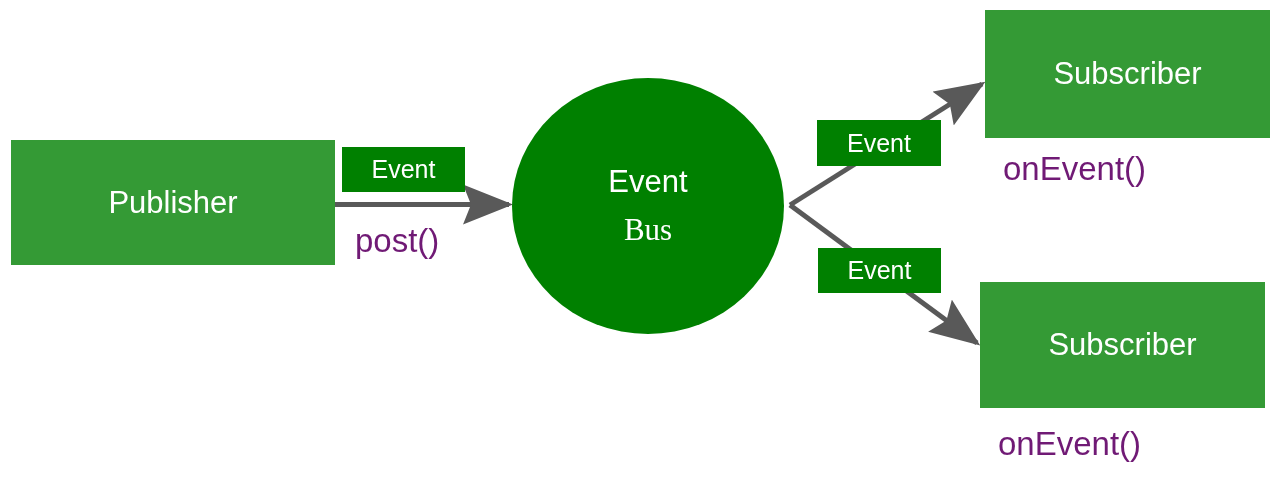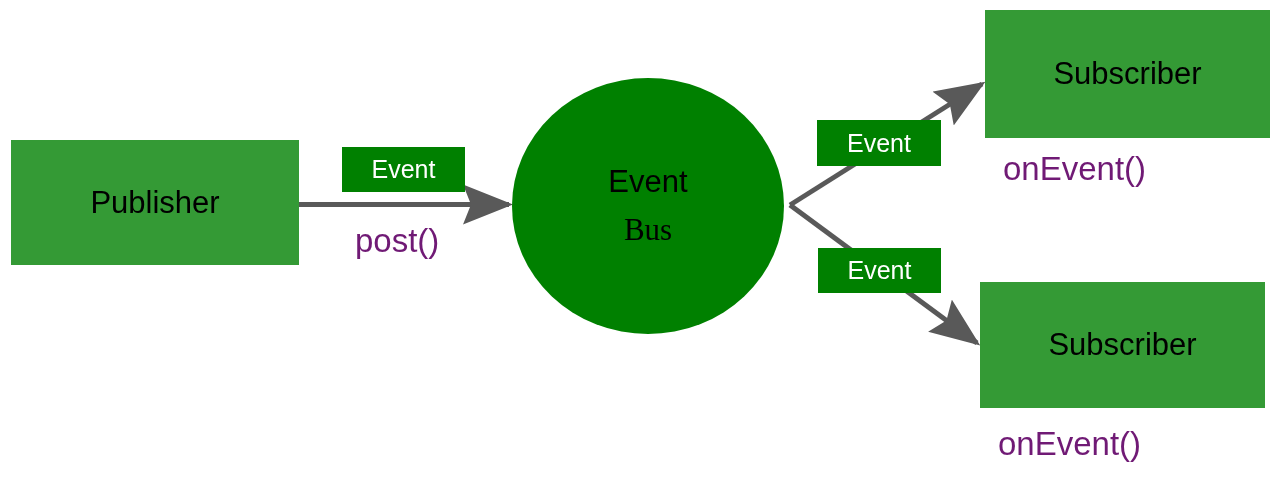--- a/index.html
+++ b/index.html
@@ -22,21 +22,21 @@
     width: 1280px;
     height: 479px;
     pointer-events: none;
   }
   .node {
     position: absolute;
     box-sizing: border-box;
     display: flex;
     align-items: center;
     justify-content: center;
-    color: #000000;
+    color: #ffffff;
     font-weight: 400;
     line-height: 1.15;
     text-align: center;
   }
   .node-box {
     background: #349a35;
   }
   .node-circle {
     background: #008000;
     border-radius: 50%;
@@ -53,21 +53,21 @@
     z-index: 3;
   }
   .caption {
     position: absolute;
     color: #701a75;
     white-space: nowrap;
     line-height: 1;
   }
   
   #publisher-node {
-    left: 11px;  top: 140px;  width: 288px;  height: 125px;
+    left: 11px;  top: 140px;  width: 324px;  height: 125px;
     font-size: 31px;
   }
   #eventbus-node {
     left: 512px; top: 78px;  width: 272px; height: 256px;
     font-size: 31px;
   }
   #eventbus-node .line2 { margin-top: 12px; font-family: Liberation Serif, serif; }
   #subscriber-top-node {
     left: 985px; top: 10px;  width: 285px; height: 128px;
     font-size: 31px;

